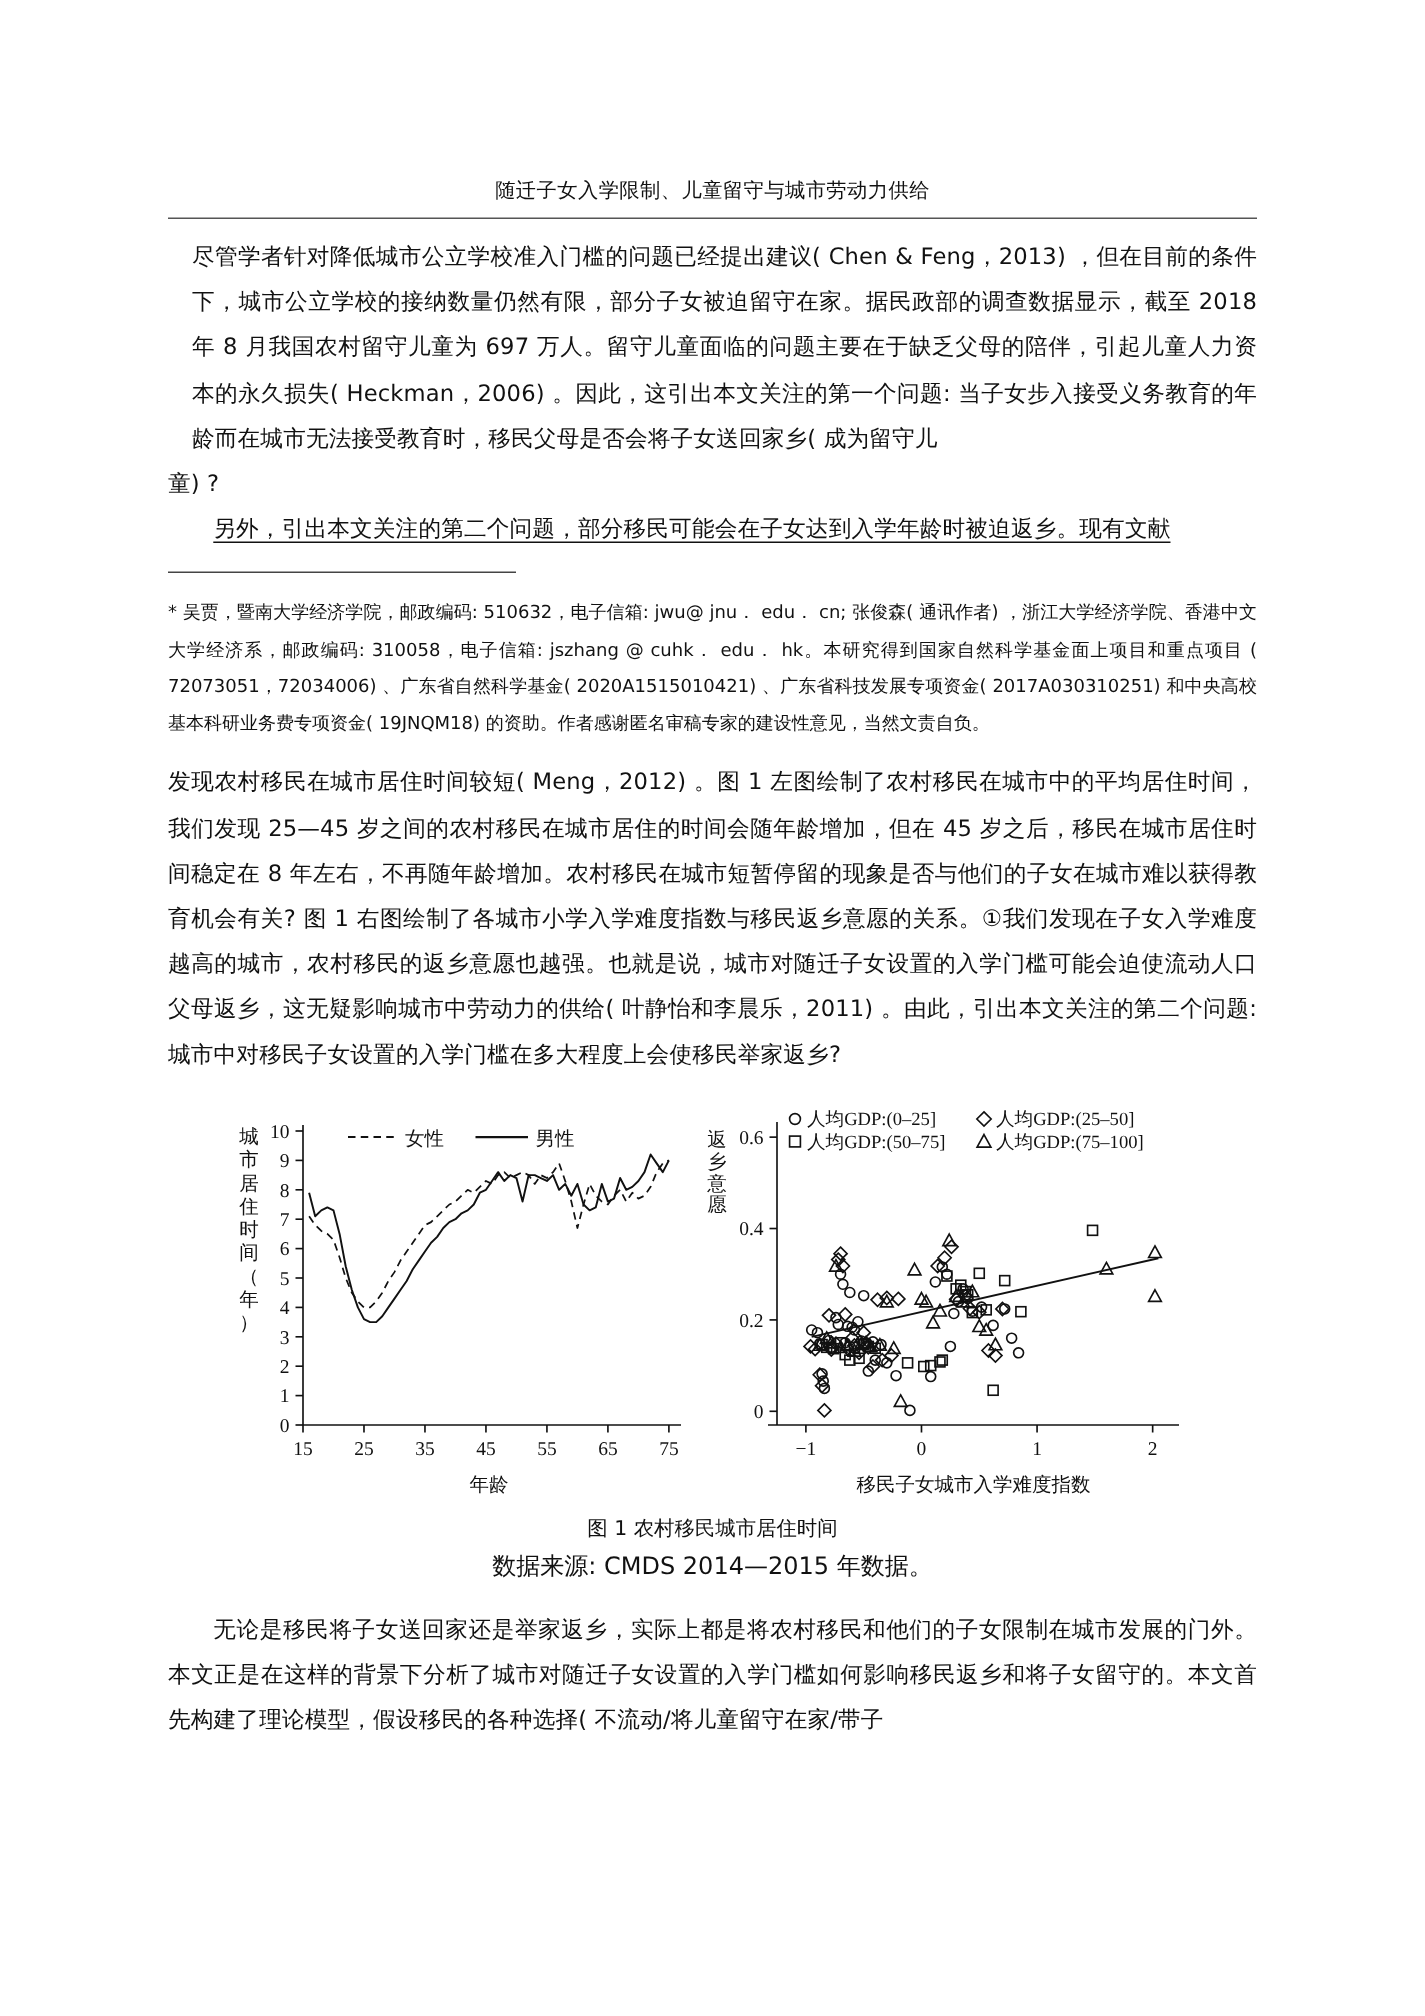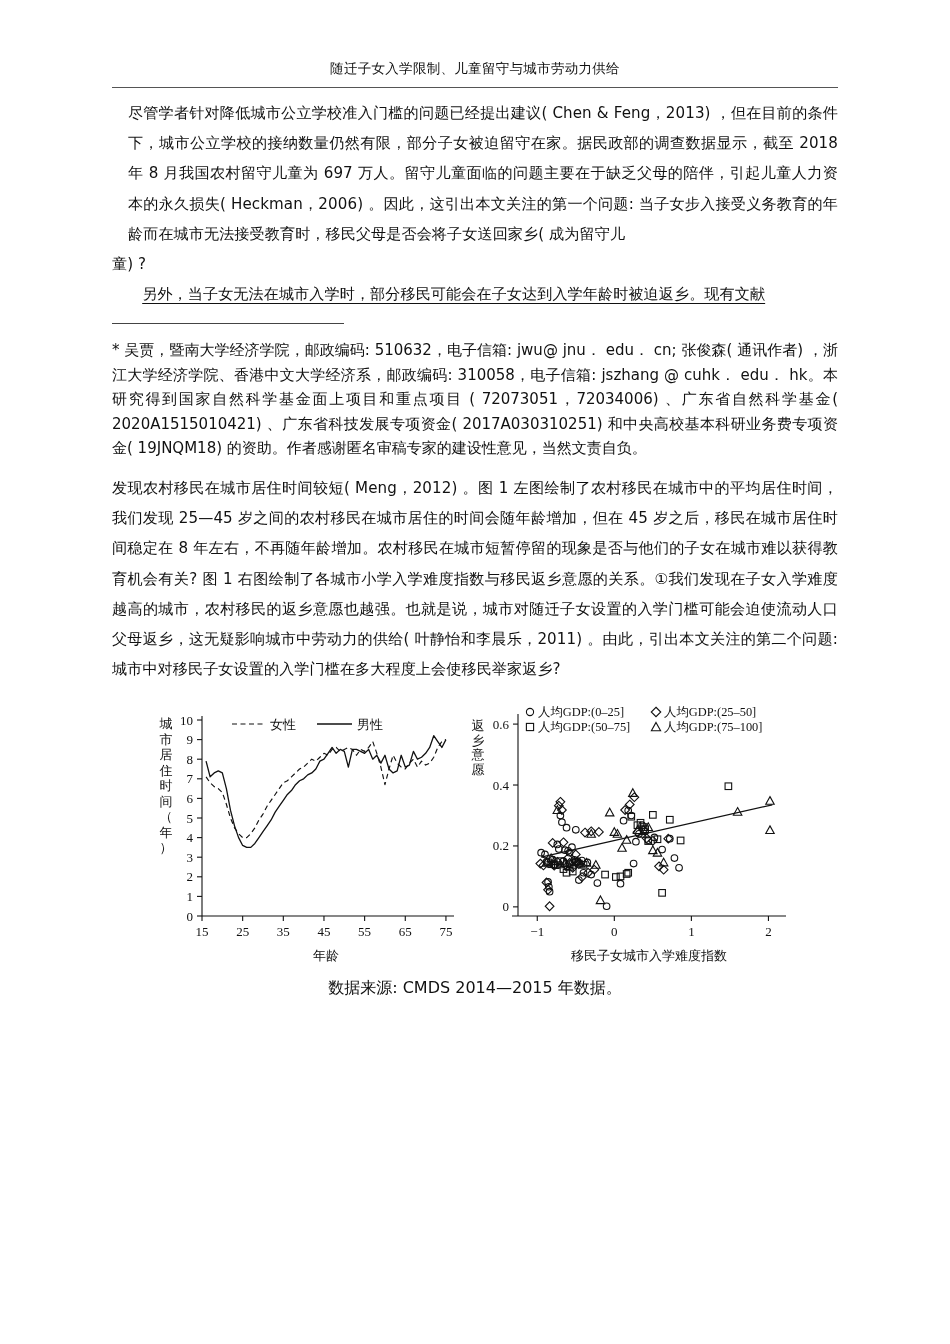--- a/index.html
+++ b/index.html
@@ -29,21 +29,21 @@
     top: 0;
     width: 726px;
   }
 
   
   .running-head {
     text-align: center;
     font-family: Liberation Mono, monospace;
     font-size: 13.5px;
     letter-spacing: 0.3px;
-    padding-top: 60px;
+    padding-top: 118px;
     color: #111;
   }
   .head-rule {
     border: 0;
     border-top: 1px solid #555;
     margin: 9px 0 0 0;
     width: 100%;
   }
 
   
@@ -73,21 +73,21 @@
     margin-top: 14px;
   }
   .footnote-rule {
     border: 0;
     border-top: 1px solid #444;
     width: 232px;
     margin: 0 0 14px 0;
   }
   .footnote {
     font-family: "DejaVu Sans", "Liberation Sans", sans-serif;
-    font-size: 15px;
+    font-size: 12px;
     line-height: 24.5px;
     text-align: justify;
     text-justify: inter-ideograph;
     margin: 0;
     color: #111;
   }
 
   
   .figure-block {
     margin-top: 18px;
@@ -127,21 +127,21 @@
 <body>
 
 <div class="page">
   <div class="content">
 
     <div class="running-head">随迁子女入学限制、儿童留守与城市劳动力供给</div>
     <hr class="head-rule">
 
     <p class="para first">尽管学者针对降低城市公立学校准入门槛的问题已经提出建议( Chen &amp; Feng，2013) ，但在目前的条件下，城市公立学校的接纳数量仍然有限，部分子女被迫留守在家。据民政部的调查数据显示，截至 2018 年 8 月我国农村留守儿童为 697 万人。留守儿童面临的问题主要在于缺乏父母的陪伴，引起儿童人力资本的永久损失( Heckman，2006) 。因此，这引出本文关注的第一个问题: 当子女步入接受义务教育的年龄而在城市无法接受教育时，移民父母是否会将子女送回家乡( 成为留守儿</p>
     <p class="para shortline">童) ?</p>
-    <p class="para indent underlined">另外，当子女无法在城市入学时，部分移民可能会在子女达到入学年龄时被迫返乡。现有文献</p>
+    <p class="para indent underlined">另外，引出本文关注的第二个问题，部分移民可能会在子女达到入学年龄时被迫返乡。现有文献</p>
 
     <div class="footnote-zone">
       <hr class="footnote-rule">
       <p class="footnote">* 吴贾，暨南大学经济学院，邮政编码: 510632，电子信箱: jwu@ jnu． edu． cn; 张俊森( 通讯作者) ，浙江大学经济学院、香港中文大学经济系，邮政编码: 310058，电子信箱: jszhang @ cuhk． edu． hk。本研究得到国家自然科学基金面上项目和重点项目 ( 72073051，72034006) 、广东省自然科学基金( 2020A1515010421) 、广东省科技发展专项资金( 2017A030310251) 和中央高校基本科研业务费专项资金( 19JNQM18) 的资助。作者感谢匿名审稿专家的建设性意见，当然文责自负。</p>
     </div>
 
     <p class="para" style="margin-top:12px">发现农村移民在城市居住时间较短( Meng，2012) 。图 1 左图绘制了农村移民在城市中的平均居住时间，我们发现 25—45 岁之间的农村移民在城市居住的时间会随年龄增加，但在 45 岁之后，移民在城市居住时间稳定在 8 年左右，不再随年龄增加。农村移民在城市短暂停留的现象是否与他们的子女在城市难以获得教育机会有关? 图 1 右图绘制了各城市小学入学难度指数与移民返乡意愿的关系。①我们发现在子女入学难度越高的城市，农村移民的返乡意愿也越强。也就是说，城市对随迁子女设置的入学门槛可能会迫使流动人口父母返乡，这无疑影响城市中劳动力的供给( 叶静怡和李晨乐，2011) 。由此，引出本文关注的第二个问题: 城市中对移民子女设置的入学门槛在多大程度上会使移民举家返乡?</p>
 
     <div class="figure-block">
       <div class="figure-row">
@@ -372,18 +372,20 @@
               <polygon points="196,5.247999999999999 200.752,10 196,14.752 191.248,10" fill="none" stroke="#111" stroke-width="1.1"></polygon>
               <text x="204" y="14.2" class="legtext" text-anchor="start" font-size="11.4">人均GDP:(25–50]</text>
               <rect x="66.4" y="21.4" width="7.2" height="7.2" fill="none" stroke="#111" stroke-width="1.1"></rect>
               <text x="78" y="29.2" class="legtext" text-anchor="start" font-size="11.4">人均GDP:(50–75]</text>
               <polygon points="196,20.392 200.608,28.77856 191.392,28.77856" fill="none" stroke="#111" stroke-width="1.1"></polygon>
               <text x="204" y="29.2" class="legtext" text-anchor="start" font-size="11.4">人均GDP:(75–100]</text>
             </g>
           </svg>
 
       </div>
+      <div class="fig-caption">图 1 农村移民城市居住时间</div>
       <div class="fig-source">数据来源: CMDS 2014—2015 年数据。</div>
     </div>
 
+    <p class="para indent closing-para">无论是移民将子女送回家还是举家返乡，实际上都是将农村移民和他们的子女限制在城市发展的门外。本文正是在这样的背景下分析了城市对随迁子女设置的入学门槛如何影响移民返乡和将子女留守的。本文首先构建了理论模型，假设移民的各种选择( 不流动/将儿童留守在家/带子</p>
 
   </div>
 </div>
 
 </body></html>

